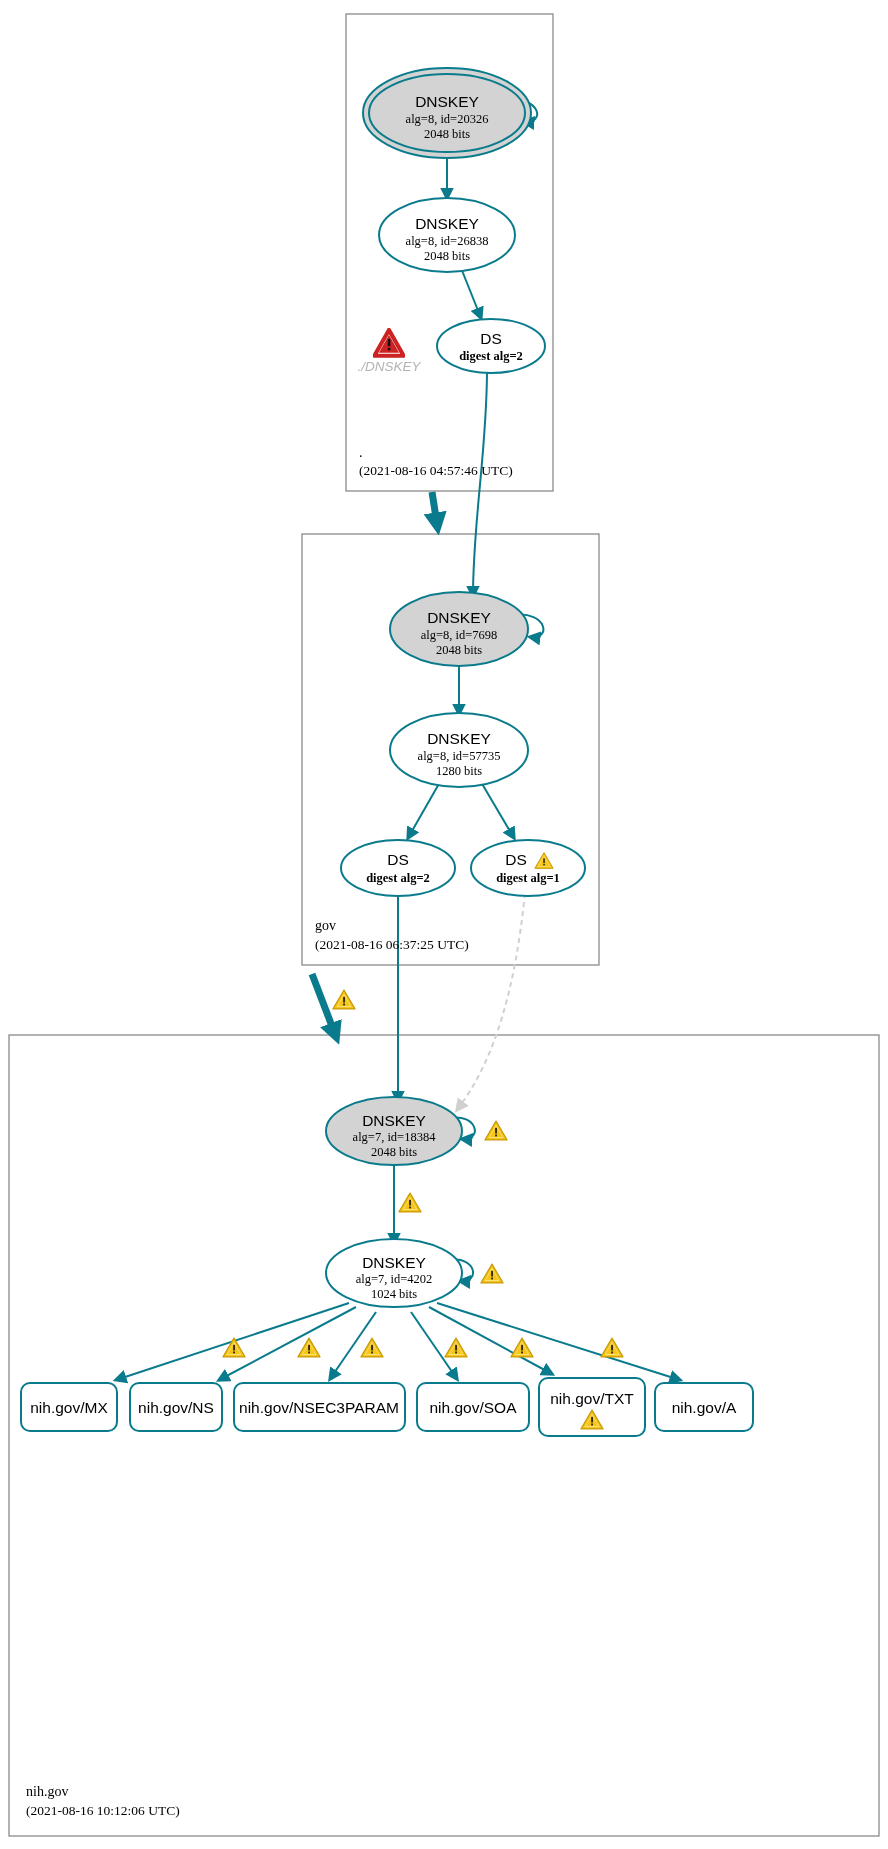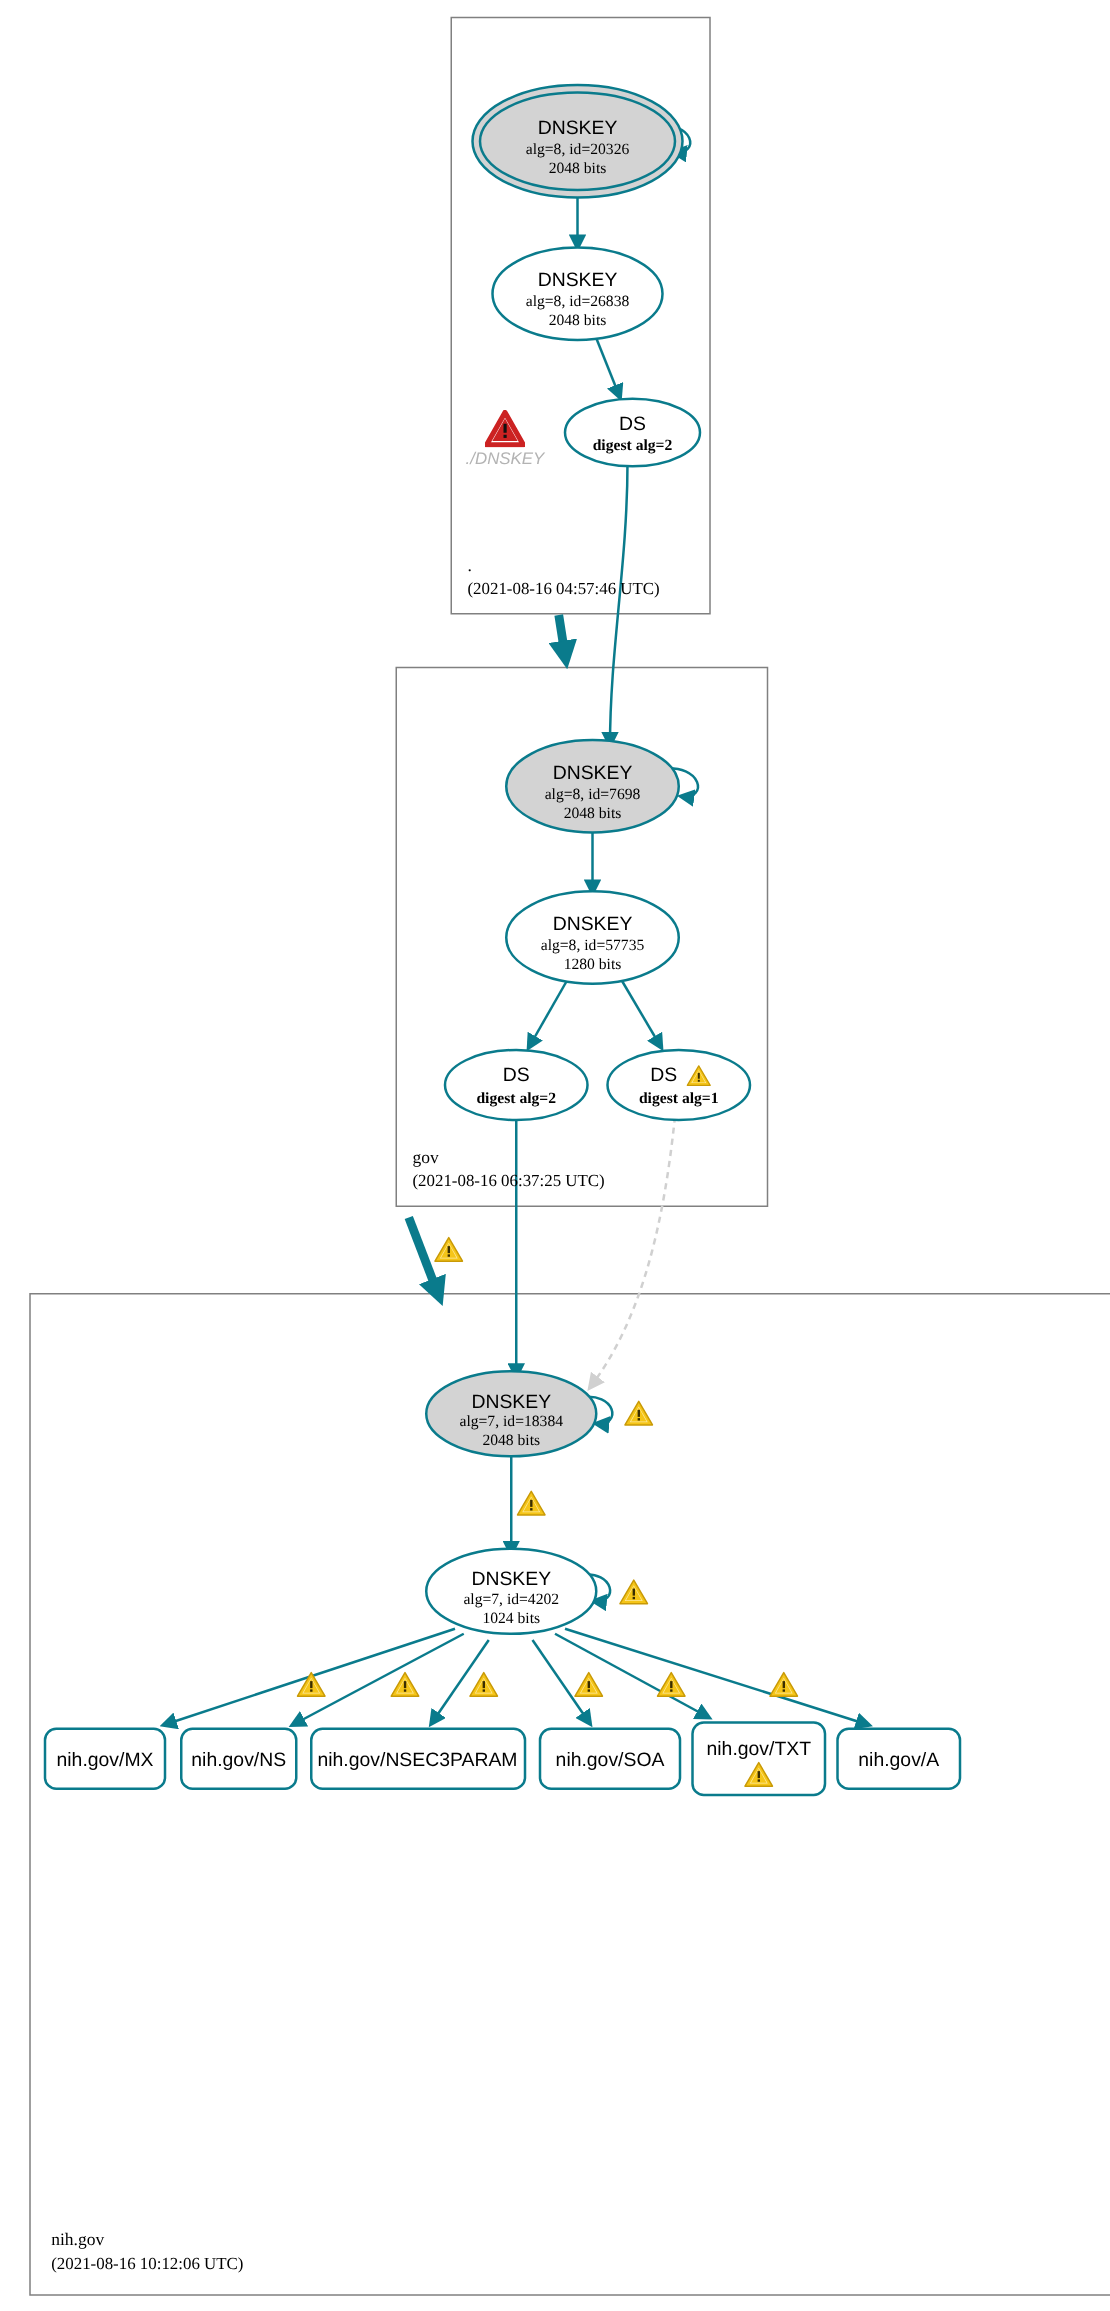--- a/index.html
+++ b/index.html
@@ -9,21 +9,21 @@
   }
   body {
     font-family: "Liberation Sans", sans-serif;
     width: 888px;
     height: 1849px;
     position: relative;
     overflow: hidden;
   }
   #stage {
     position: absolute;
-    left: 15px; top: 0;
+    left: 0; top: 0;
     width: 768px;
     height: 1849px;
   }
   svg#graph {
     position: absolute;
     left: 0; top: 0;
     width: 888px;
     height: 1849px;
   }
   text {

